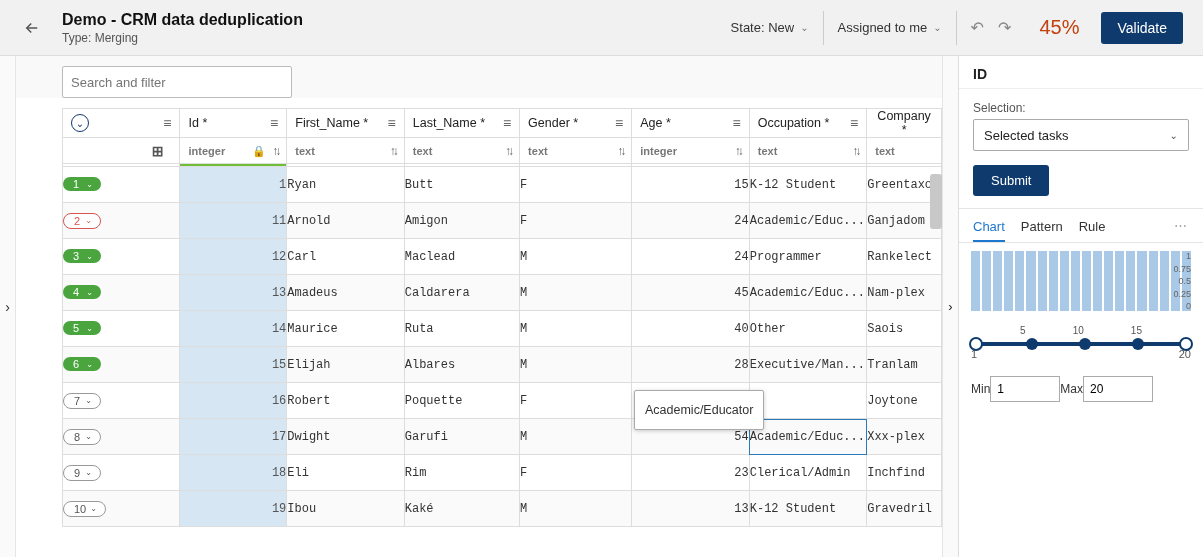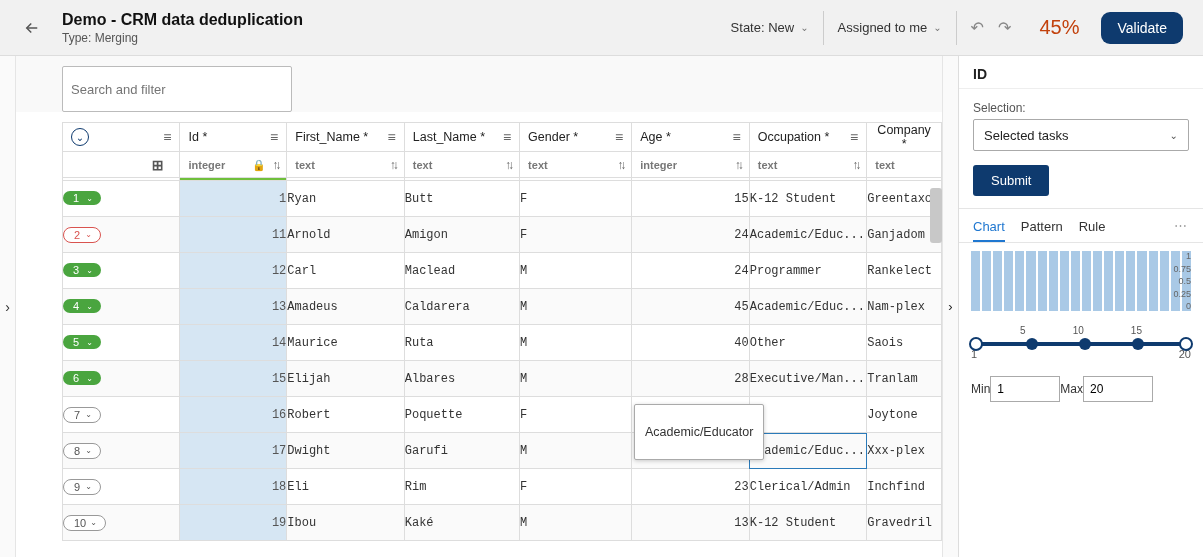--- a/index.html
+++ b/index.html
@@ -30,36 +30,36 @@
   .title-block { flex:0 0 auto; margin-left:10px; }
   .title-main { font-weight:700; font-size:16px; color:#111; }
   .title-sub { font-size:12px; color:#555; margin-top:2px; }
   .header-spacer { flex:1; }
   .state-group { display:flex; align-items:center; padding:0 14px; height:34px; border-right:1px solid #ccc; color:#333; cursor:pointer;}
   .state-group:last-of-type{border-right:none;}
   .chev { margin-left:6px; color:#777; font-size:10px;}
   .arrows { display:flex; gap:14px; padding:0 14px; color:#888; font-size:16px;}
   .pct { font-size:20px; color:#c2410c; padding:0 14px; }
   .validate-btn {
-    background:#0e3a6e; color:#fff; border:none; padding:8px 16px; font-size:14px; border-radius:9px; cursor:pointer; margin-left:8px; margin-right:8px;
+    background:#0e3a6e; color:#fff; border:none; padding:8px 16px; font-size:14px; border-radius:3px; cursor:pointer; margin-left:8px; margin-right:8px;
   }
   
   .main { display:flex; height:calc(557px - 56px); }
   .left-gutter { width:16px; background:#fafafa; border-right:1px solid #e5e5e5; display:flex; align-items:center; justify-content:center;}
   .left-gutter .handle { font-size:14px; color:#333; cursor:pointer;}
   .center { flex:1; display:flex; flex-direction:column; background:#fff; overflow:hidden;}
   .right-gutter { width:16px; background:#fafafa; border-left:1px solid #e5e5e5; display:flex; align-items:center; justify-content:center;}
   .right-panel { width:245px; border-left:1px solid #ddd; background:#fff; display:flex; flex-direction:column;}
 
   
   .grid-controls { padding:10px 10px 0 46px; background:#f9f9f9;}
   .count { margin-bottom:4px; font-size:13px;}
   .count b { font-weight:700;}
   .search-input {
-    width:230px; height:46px; border:1px solid #bbb; border-radius:2px; padding:0 8px; font-size:13px; color:#555; background:#fff;
+    width:230px; height:32px; border:1px solid #bbb; border-radius:2px; padding:0 8px; font-size:13px; color:#555; background:#fff;
   }
   .grid-wrap { flex:1; overflow:hidden; position:relative; padding:0 0 0 46px;}
   table.grid { border-collapse:collapse; width:100%; table-layout:fixed; font-family: "Courier New", monospace; font-size:12px;}
   table.grid th, table.grid td { border:1px solid #ddd; padding:0; background:#fff;}
   col.c-badge{width:110px;} col.c-id{width:100px;} col.c-fn{width:110px;} col.c-ln{width:108px;} col.c-g{width:105px;} col.c-age{width:110px;} col.c-occ{width:110px;} col.c-co{width:70px;}
 
   .hdr1 { height:26px; font-family: -apple-system, sans-serif;}
   .hdr1 .hcell { display:flex; align-items:center; justify-content:space-between; padding:0 8px; height:100%; font-weight:400;}
   .hdr1 .hlabel{ font-size:12.5px; color:#222;}
   .menu-icon { color:#666; font-size:14px; cursor:pointer;}
@@ -84,21 +84,21 @@
   .badge .bchev{font-size:8px;}
   .expand-circle {
     width:18px; height:18px; border:1px solid #0e3a6e; border-radius:50%;
     display:inline-flex; align-items:center; justify-content:center; color:#0e3a6e; font-size:10px; cursor:pointer;
   }
   .layout-icon { font-size:14px; color:#555; margin-left:auto; display:block; text-align:right; padding-right:8px;}
   .lock-icon{ font-size:11px; color:#555; margin-right:6px;}
 
   .tooltip {
     position:absolute; background:#fff; border:1px solid #aaa; box-shadow:0 1px 4px rgba(0,0,0,0.2);
-    padding:20px 10px; font-family:-apple-system,sans-serif; font-size:12.5px; color:#333;
+    padding:12px 10px; font-family:-apple-system,sans-serif; font-size:12.5px; color:#333;
     left: 618px; top: 282px; z-index:10; border-radius:2px;
   }
   .occ-selected { outline:1px solid #2a7ab9; outline-offset:-1px;}
   .scroll-thumb { position:absolute; right:0; top:66px; width:12px; height:55px; background:#c8c8c8; border-radius:3px;}
 
   
   .rp-title { padding:10px 14px 6px; font-weight:700; font-size:14px; border-bottom:1px solid #eee;}
   .rp-tabs { display:flex; gap:18px; padding:8px 14px 0; border-bottom:1px solid #ddd; font-size:13px;}
   .rp-tab { padding-bottom:8px; cursor:pointer; color:#333;}
   .rp-tab.active { color:#1f77d0; border-bottom:2px solid #1f77d0; font-weight:500;}

